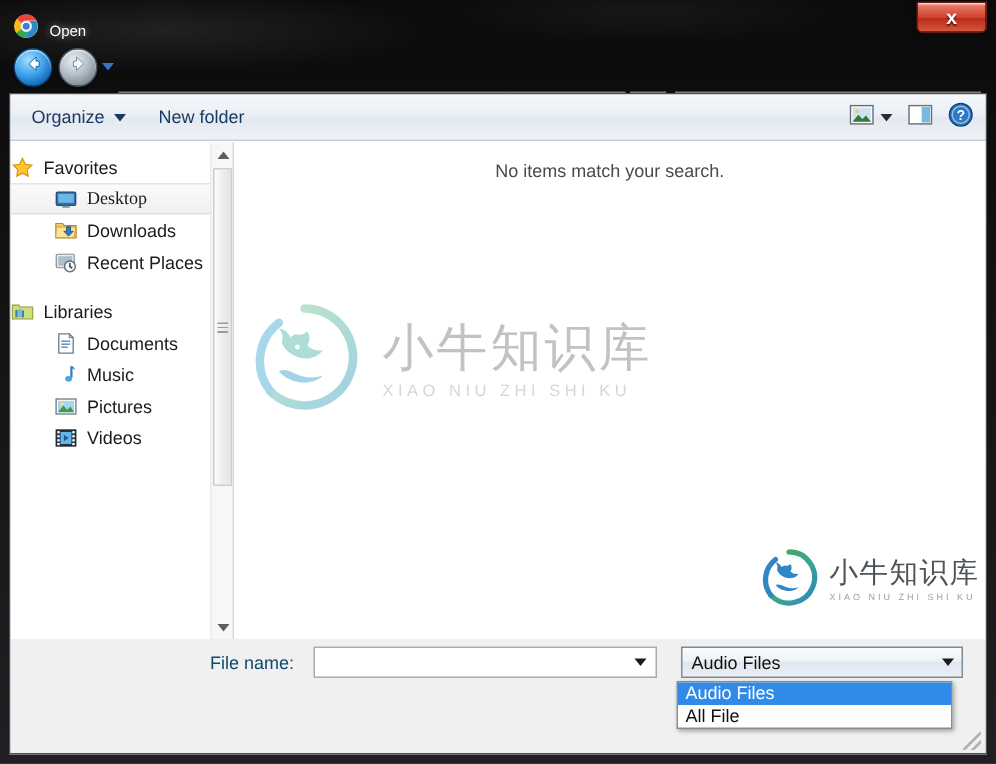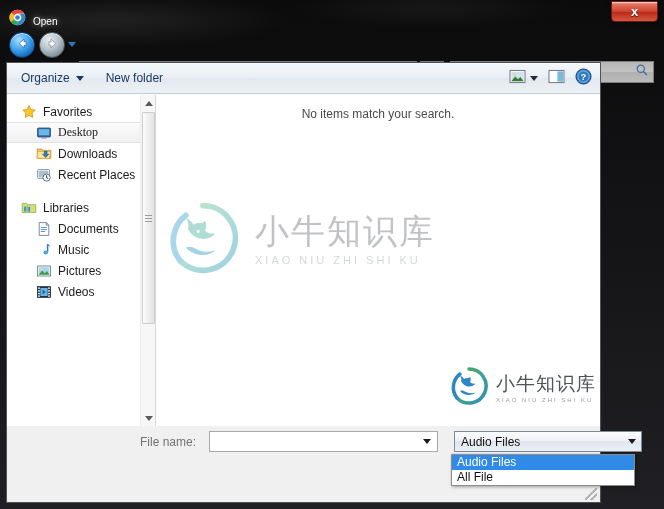--- a/index.html
+++ b/index.html
@@ -117,21 +117,21 @@
   }
   #search-input {
     flex: 1 1 auto; border: none; outline: none; background: transparent;
     font-family: "Liberation Sans", sans-serif; font-size: 12px;
     font-style: italic; color: #3c3c3c;
   }
   #search-input::placeholder { color: #434343; font-style: italic; opacity: 1; }
 
   
   #dialog-body {
-    position: absolute; left: 6px; top: 62px; width: 595px; height: 441px;
+    position: absolute; left: 6px; top: 62px; width: 652px; height: 441px;
     background: #ffffff;
     border: 1px solid #4e5357;
     display: flex; flex-direction: column;
   }
 
   
   #toolbar {
     position: relative; height: 31px; flex: 0 0 auto;
     background: linear-gradient(to bottom, #f4f8fb 0%, #eaeff5 49%, #e2e8ef 50%, #edf2f7 100%);
     border-bottom: 1px solid #c3ccd6;
@@ -163,21 +163,21 @@
   }
 
   
   #nav-pane {
     position: relative; width: 148px; flex: 0 0 auto;
     background: #ffffff; overflow: hidden;
   }
   #nav-list { padding-top: 6px; }
   .nav-row {
     display: flex; align-items: center; gap: 6px;
-    height: 21px; padding-left: 14px; font-size: 12px; color: #1b1b1b;
+    height: 21px; font-size: 12px; color: #1b1b1b;
     cursor: pointer; white-space: nowrap;
   }
   .nav-row.child { padding-left: 29px; }
   .nav-row.selected {
     background: linear-gradient(to bottom, #fbfbfb 0%, #f0f0f0 100%);
     border-top: 1px solid #e2e2e2; border-bottom: 1px solid #e2e2e2;
     height: 21px;
     font-family: Liberation Serif, serif;
   }
   .nav-spacer { height: 12px; }
@@ -238,21 +238,21 @@
   .wm-small-py { font-size: 6px; color: #9aa0a4; letter-spacing: 2px; margin-top: 4px; }
 
   
   #filename-bar {
     flex: 0 0 auto; height: 31px;
     background: #f0f0f0;
     display: flex; align-items: center;
     position: relative;
   }
   #filename-label {
-    position: absolute; left: 133px; font-size: 12px; color: #737373;
+    position: absolute; left: 133px; font-size: 12px; color: #0c4a6e;
   }
   #filename-combo {
     position: absolute; left: 202px; width: 229px; height: 21px;
     background: #ffffff; border: 1px solid #a9a9a9;
     display: flex; align-items: center; padding: 0 3px 0 5px;
   }
   #filename-input {
     flex: 1 1 auto; border: none; outline: none; background: transparent;
     font-family: "Liberation Sans", sans-serif; font-size: 12px; color: #111;
   }

